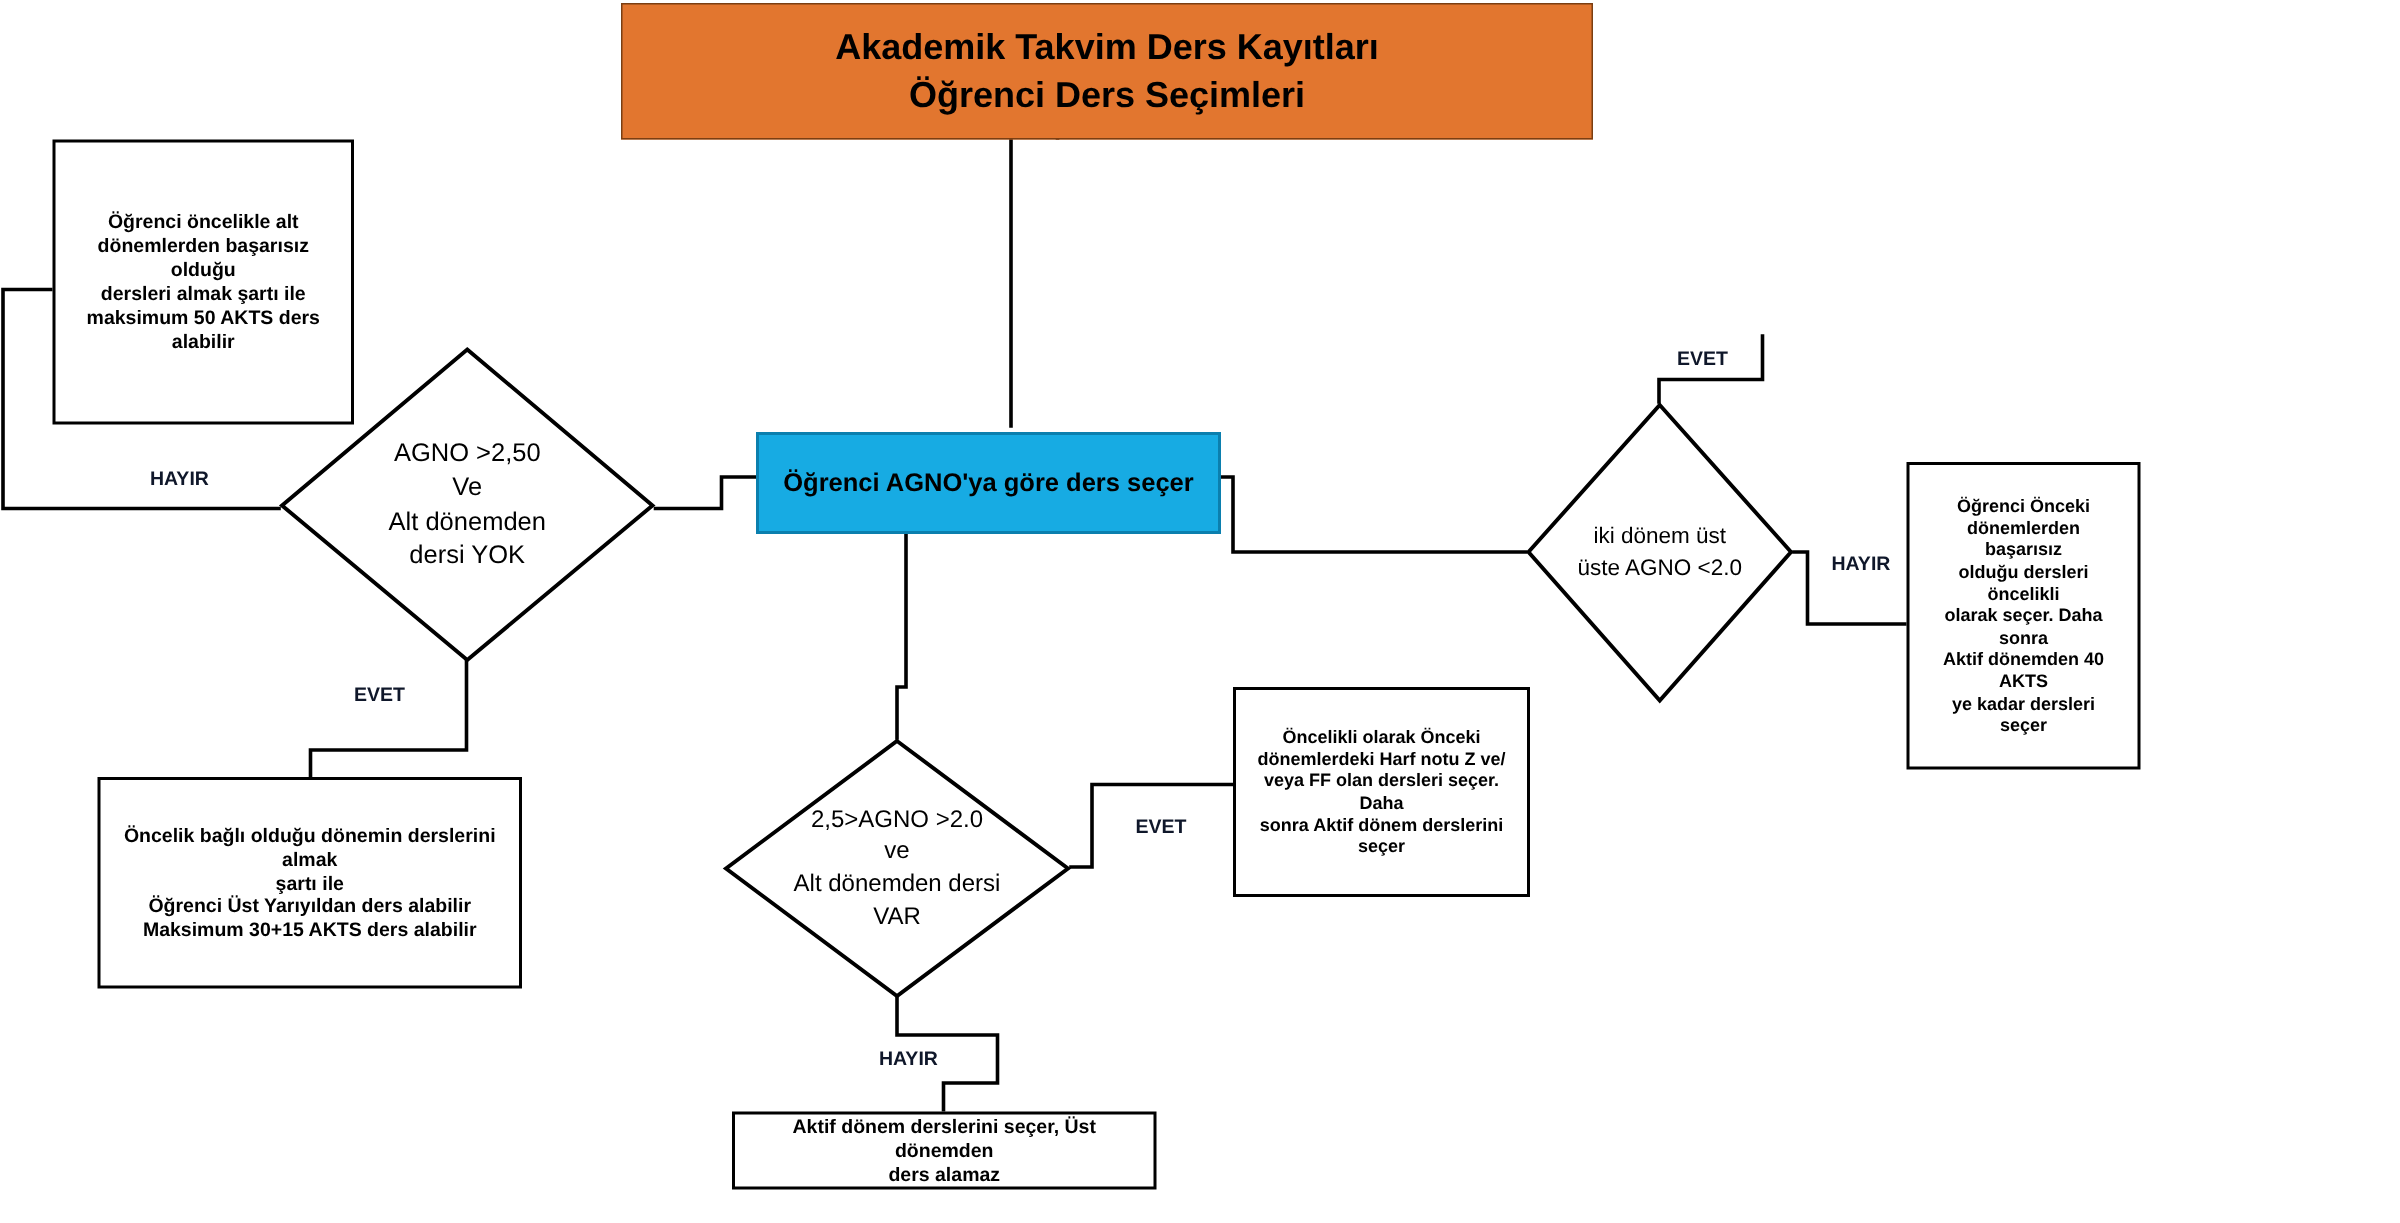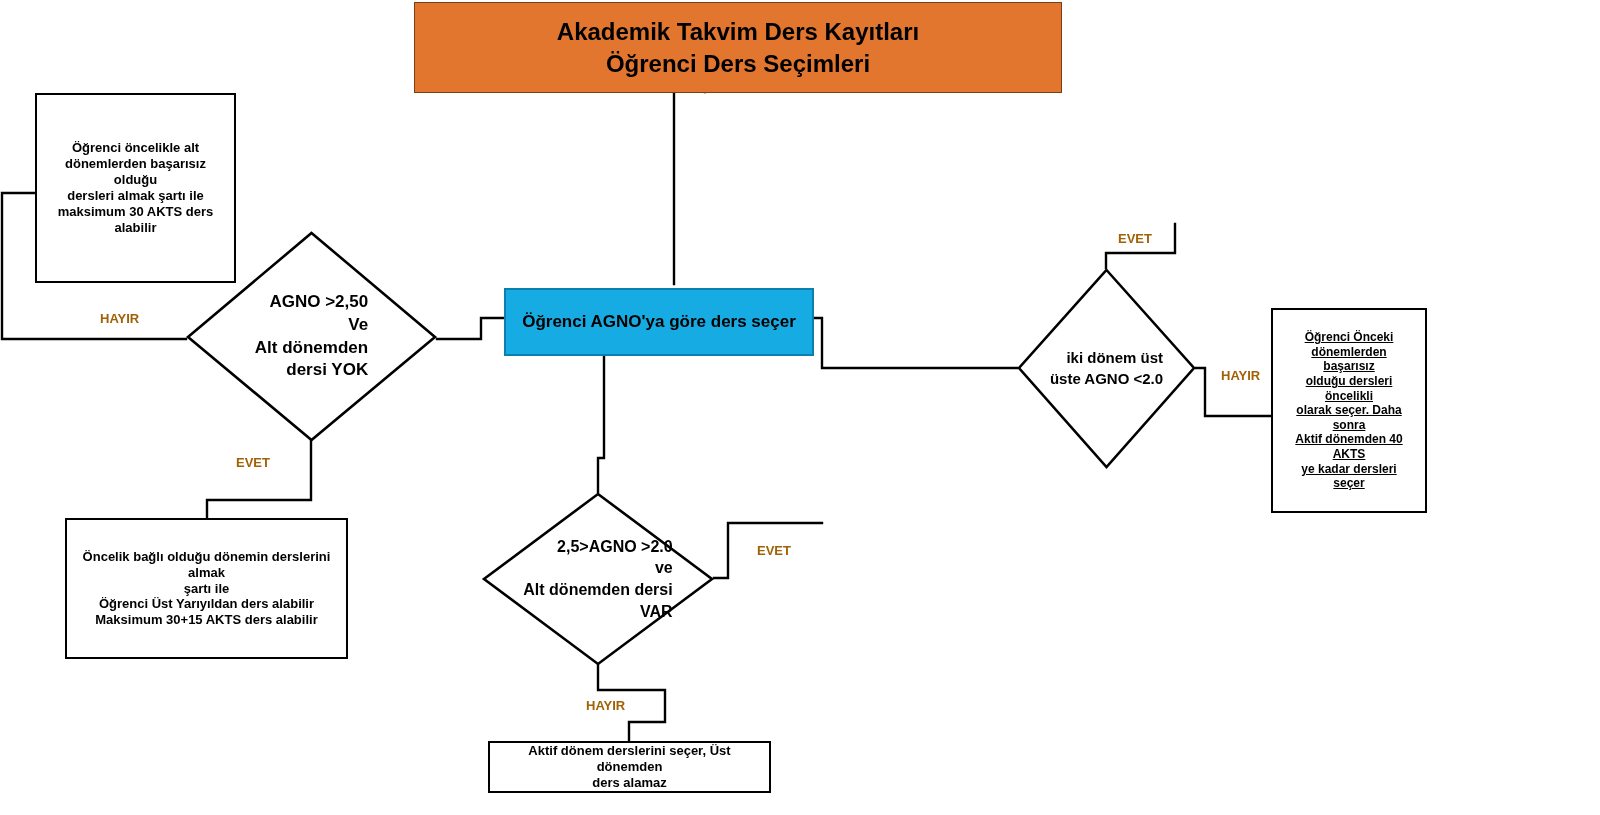--- a/index.html
+++ b/index.html
@@ -55,33 +55,33 @@
     overflow: visible;
   }
   .diamond-label {
     position: absolute;
     top: 0; left: 0;
     width: 100%;
     height: 100%;
     display: flex;
     align-items: center;
     justify-content: center;
-    text-align: right;
-    font-weight: bold;
+    text-align: center;
+    font-weight: normal;
     font-size: 17px;
     color: #000000;
     white-space: pre-line;
     line-height: 1.35;
     pointer-events: none;
   }
   .edge-label {
     position: absolute;
     font-weight: bold;
     font-size: 13px;
-    color: #a16207;
+    color: #0f172a;
     white-space: nowrap;
   }
   #wires {
     position: absolute;
     top: 0; left: 0;
     width: 1600px;
     height: 815px;
     pointer-events: none;
   }
   #wires polyline, #wires line {
@@ -119,21 +119,21 @@
 
     <polyline points="1196,368 1205,368 1205,416 1271,416"></polyline>
   </svg>
 
   <div class="node title-box" style="left:366px; top:2px; width:648px; height:91px;">Akademik Takvim Ders Kayıtları
 Öğrenci Ders Seçimleri</div>
 
   <div class="node process-box" style="left:35px; top:93px; width:201px; height:190px; padding:0 6px;">Öğrenci öncelikle alt
 dönemlerden başarısız olduğu
 dersleri almak şartı ile
-maksimum 30 AKTS ders alabilir</div>
+maksimum 50 AKTS ders alabilir</div>
 
   <div class="diamond-wrap" style="left:186px; top:231px; width:251px; height:211px;">
     <svg width="251" height="211" viewBox="0 0 251 211">
       <polygon points="125.5,2 249,106 125.5,209 2,106" fill="#ffffff" stroke="#000000" stroke-width="2.6"></polygon>
     </svg>
     <div class="diamond-label">AGNO &gt;2,50
 Ve
 Alt dönemden
 dersi YOK</div>
   </div>
@@ -142,37 +142,42 @@
 
 
   <div class="diamond-wrap" style="left:1017px; top:268px; width:179px; height:201px;">
     <svg width="179" height="201" viewBox="0 0 179 201">
       <polygon points="89.5,2 177,100 89.5,199 2,100" fill="#ffffff" stroke="#000000" stroke-width="2.6"></polygon>
     </svg>
     <div class="diamond-label" style="font-size:15px;">iki dönem üst
 üste AGNO &lt;2.0</div>
   </div>
 
-  <div class="node process-box" style="left:1271px; top:308px; width:156px; height:205px; padding:0 21px; font-size:12px;text-decoration:underline;">Öğrenci Önceki
+  <div class="node process-box" style="left:1271px; top:308px; width:156px; height:205px; padding:0 21px; font-size:12px;">Öğrenci Önceki
 dönemlerden başarısız
 olduğu dersleri öncelikli
 olarak seçer. Daha sonra
 Aktif dönemden 40 AKTS
 ye kadar dersleri seçer</div>
 
   <div class="diamond-wrap" style="left:482px; top:492px; width:232px; height:174px;">
     <svg width="232" height="174" viewBox="0 0 232 174">
       <polygon points="116,2 230,87 116,172 2,87" fill="#ffffff" stroke="#000000" stroke-width="2.6"></polygon>
     </svg>
     <div class="diamond-label" style="font-size:16px;">2,5&gt;AGNO &gt;2.0
 ve
 Alt dönemden dersi
 VAR</div>
   </div>
 
+  <div class="node process-box" style="left:822px; top:458px; width:198px; height:140px; padding:0 4px; font-size:12px;">Öncelikli olarak Önceki
+dönemlerdeki Harf notu Z ve/
+veya FF olan dersleri seçer. Daha
+sonra Aktif dönem derslerini
+seçer</div>
 
   <div class="node process-box" style="left:65px; top:518px; width:283px; height:141px; padding:0 5px; font-size:13px;">Öncelik bağlı olduğu dönemin derslerini almak
 şartı ile
 Öğrenci Üst Yarıyıldan ders alabilir
 Maksimum 30+15 AKTS ders alabilir</div>
 
   <div class="node process-box" style="left:488px; top:741px; width:283px; height:52px; padding:0 5px; font-size:13px;">Aktif dönem derslerini seçer, Üst dönemden
 ders alamaz</div>
 
   <div class="edge-label" style="left:100px; top:311px;">HAYIR</div>

